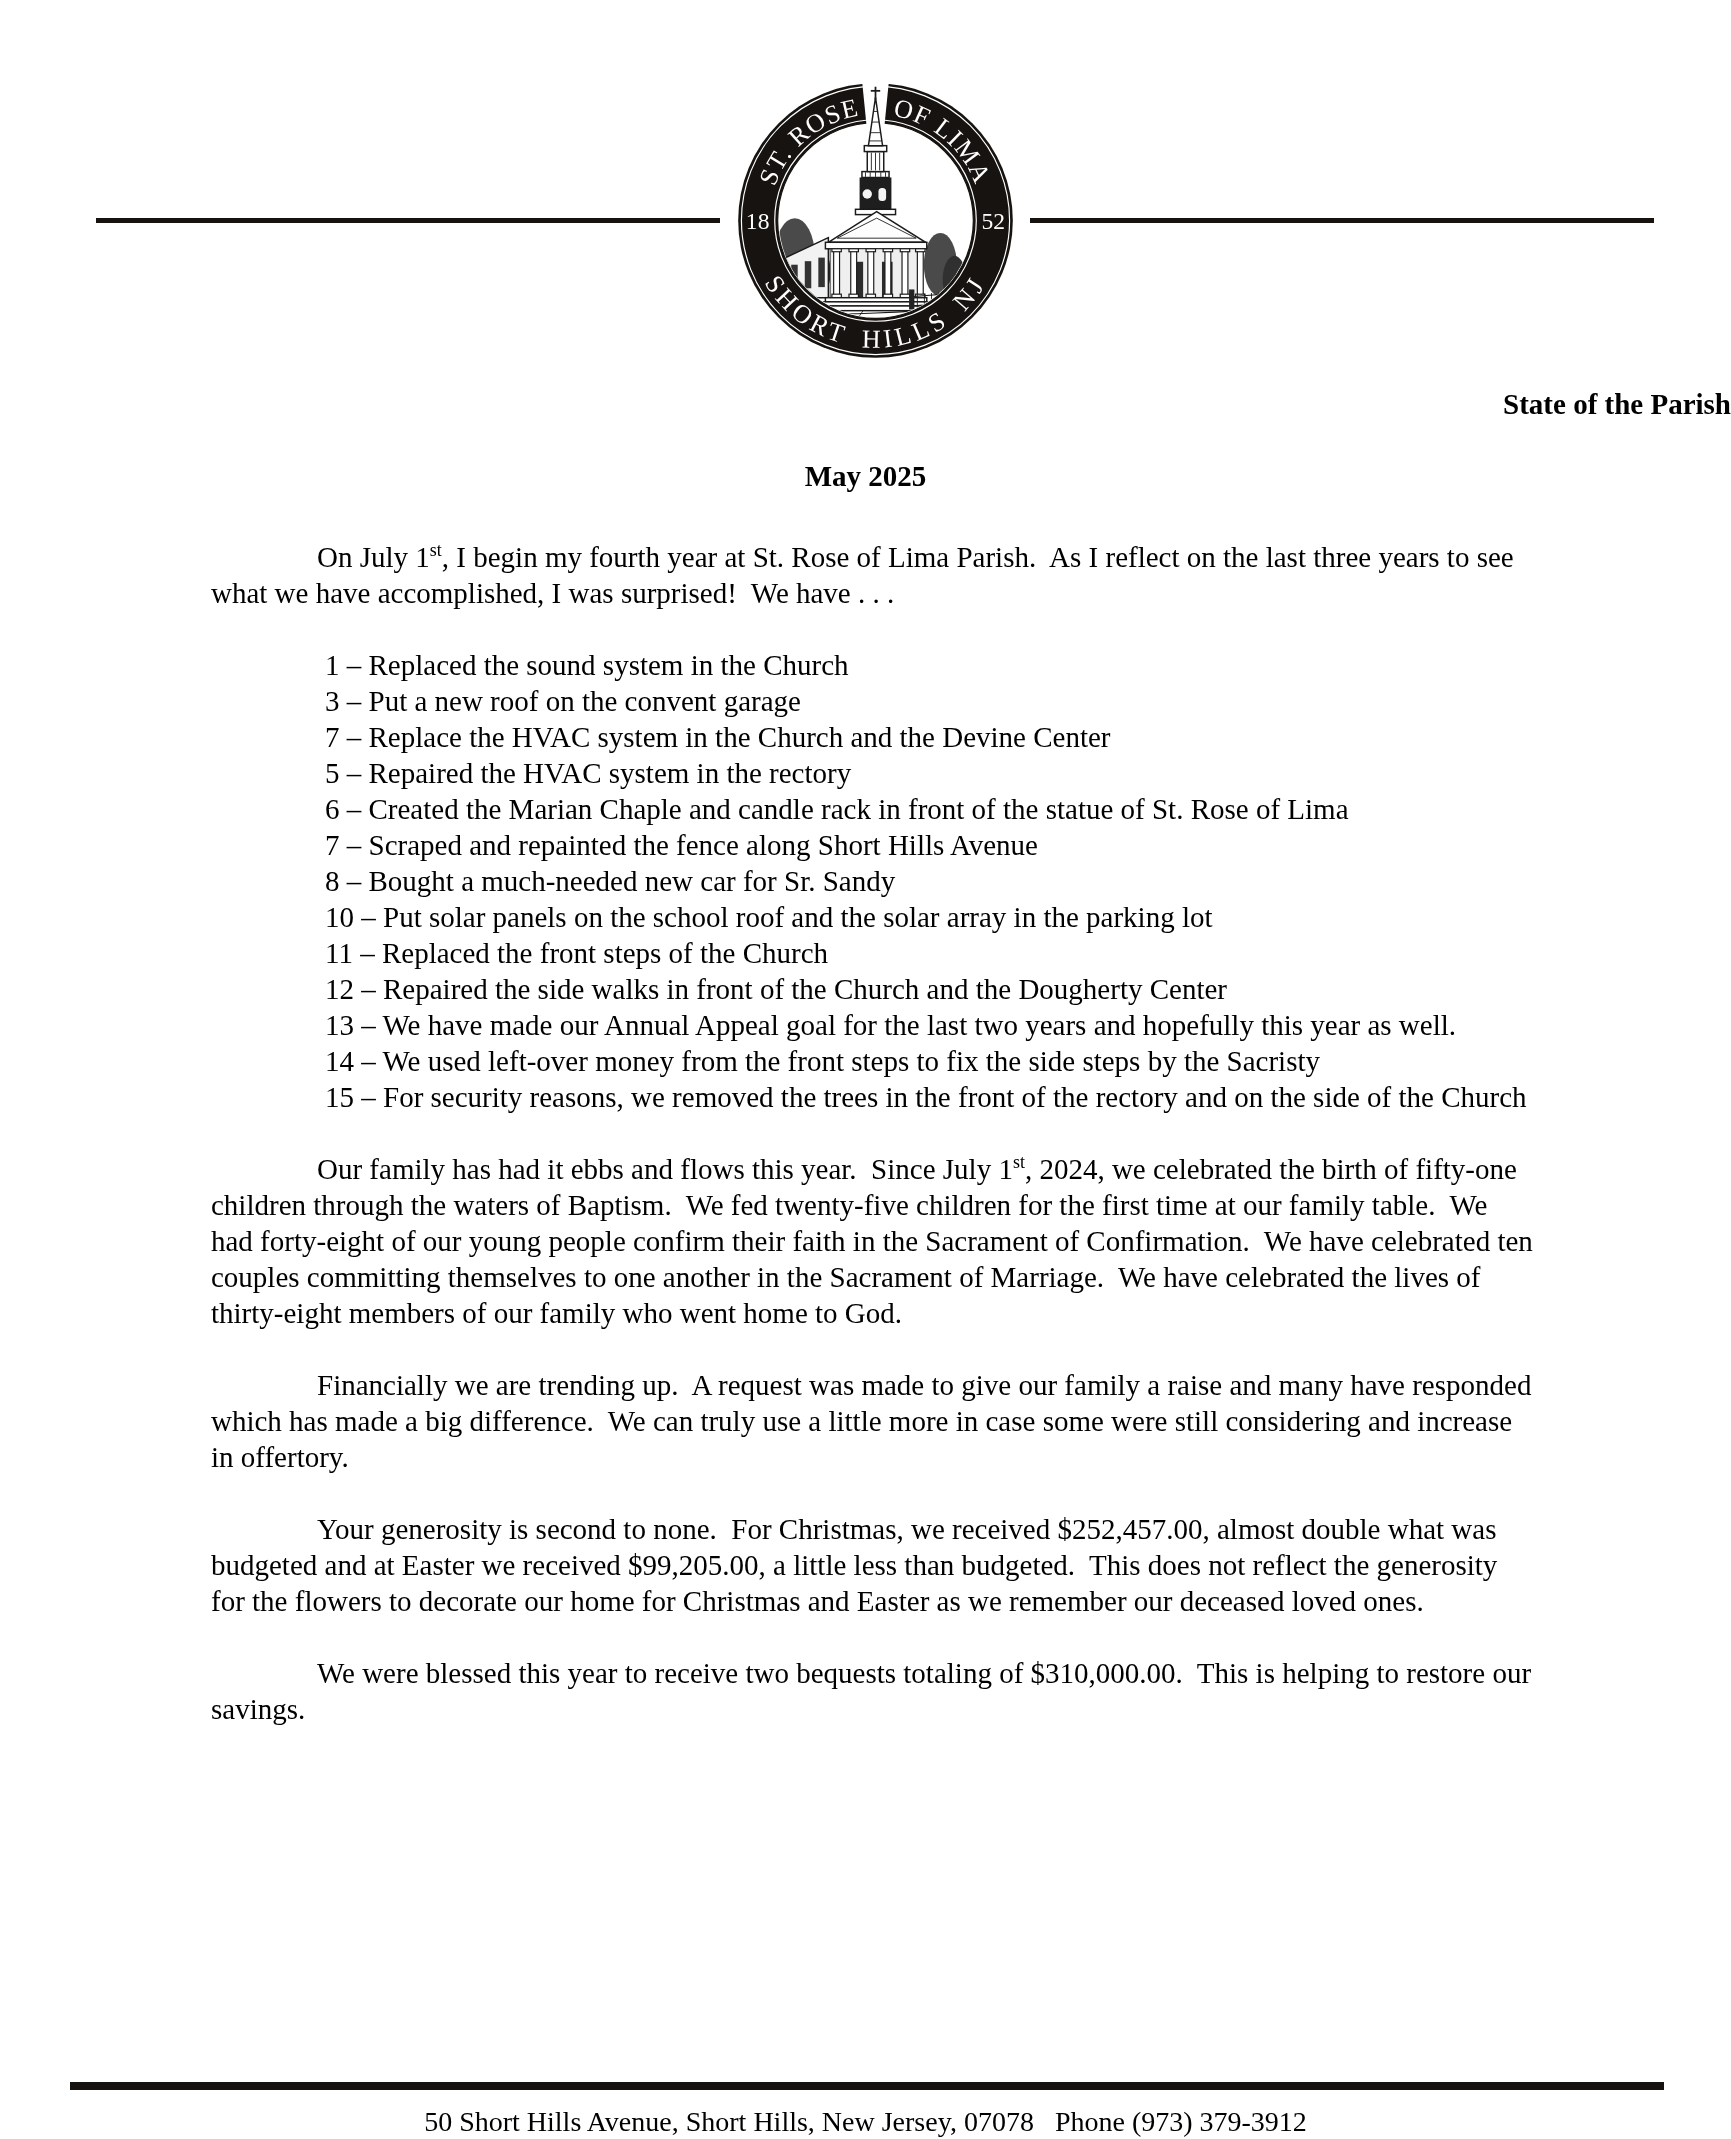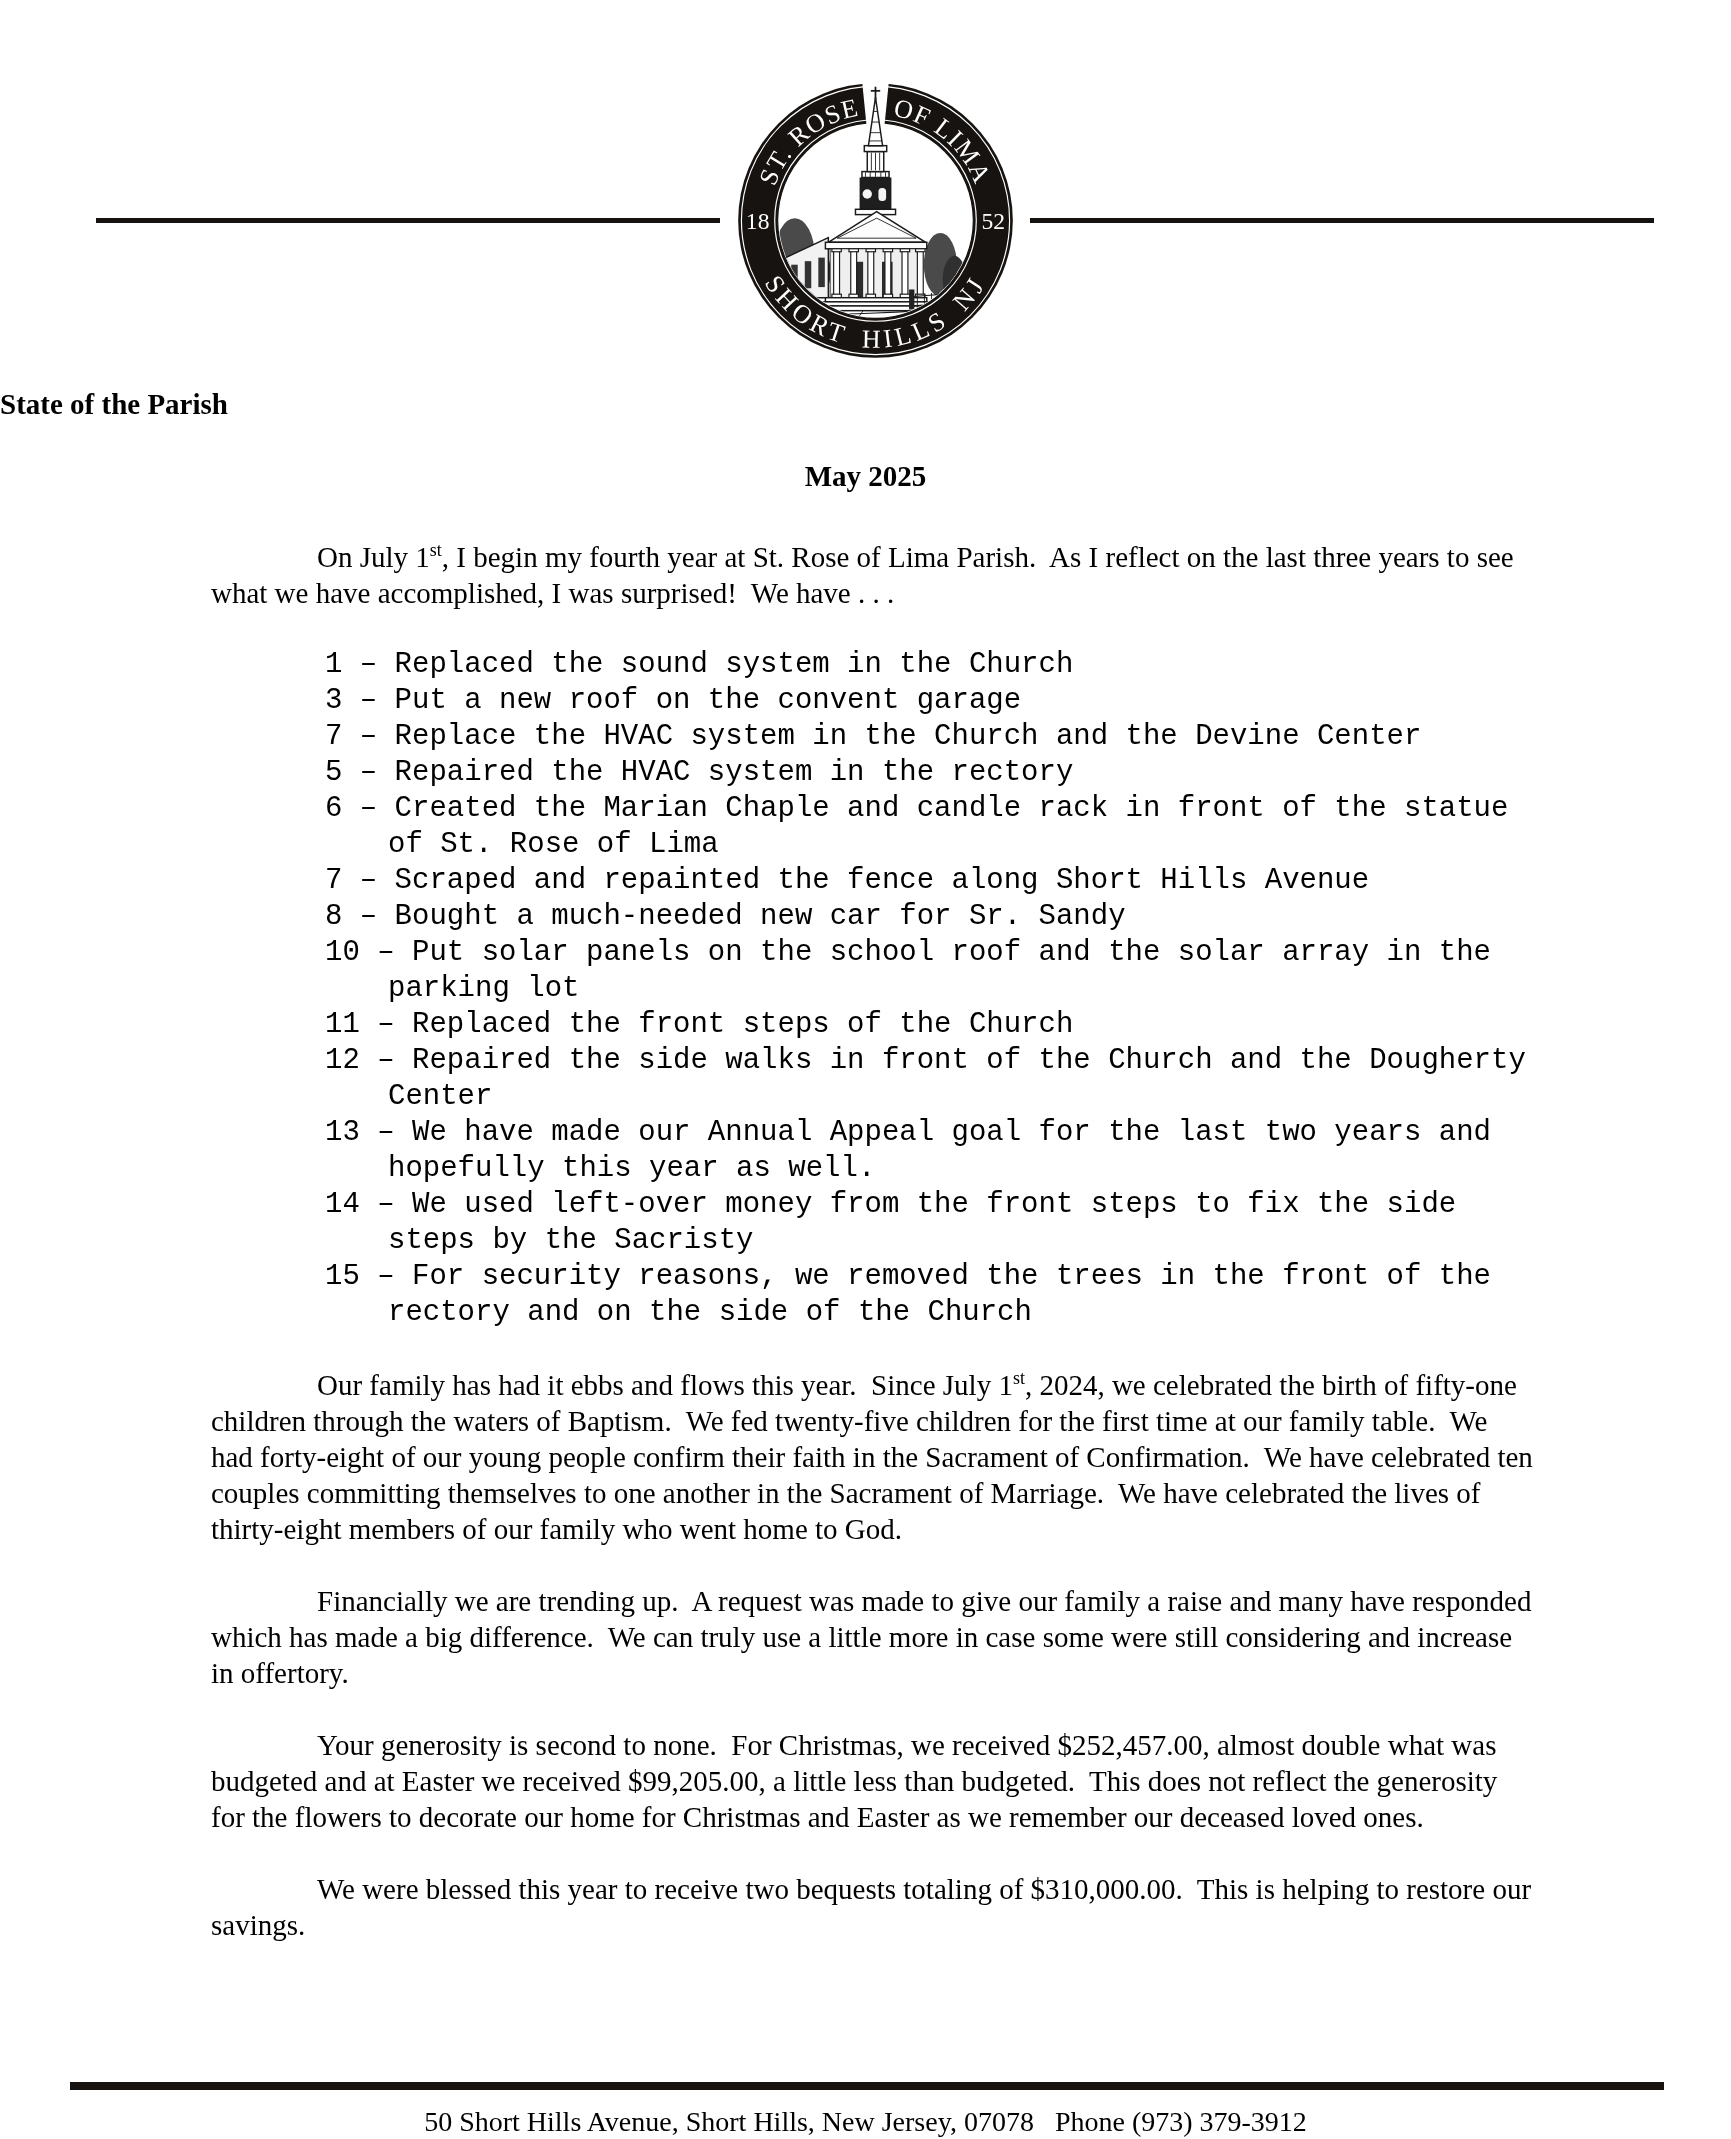--- a/index.html
+++ b/index.html
@@ -19,29 +19,29 @@
     overflow: hidden;
   }
   
   .seal-row { display: flex; align-items: center; margin-top: 82px; }
   .rule { height: 5.8px; background: #161210; flex: 1 1 auto; }
   .rule-left  { margin-left: 96px; margin-right: 16.6px; }
   .rule-right { margin-left: 16.6px; margin-right: 77px; }
   .seal { width: 277px; height: 277px; flex: 0 0 auto; }
   .seal text { font-family: "Liberation Serif", "DejaVu Serif", serif; }
   
-  .title { text-align: left; font-weight: bold; margin-top: 27px; }
+  .title { text-align: right; font-weight: bold; margin-top: 27px; }
   .date  { text-align: center; font-weight: bold; margin-top: 36px; }
   
   .content { padding: 0 198px 0 211px; }
   .para { margin: 36px 0 0 0; text-indent: 106px; }
   .para.first { margin-top: 45px; }
   .para sup { font-size: 0.62em; line-height: 0; }
   ul.accomplishments { list-style: none; margin: 36px 0 0 0; padding: 0 0 0 114px; }
-  ul.accomplishments li { padding-left: 63px; text-indent: -63px; font-family: Liberation Mono, monospace; }
+  ul.accomplishments li { padding-left: 63px; text-indent: -63px; }
   
   .footer { margin-top: auto; }
   .footer-rule { height: 7.7px; background: #161210; margin: 0 67px 0 70px; }
   .footer-text { text-align: center; font-size: 28px; margin-top: 14px; }
 </style>
 </head>
 <body>
 
 <div class="page">
 

